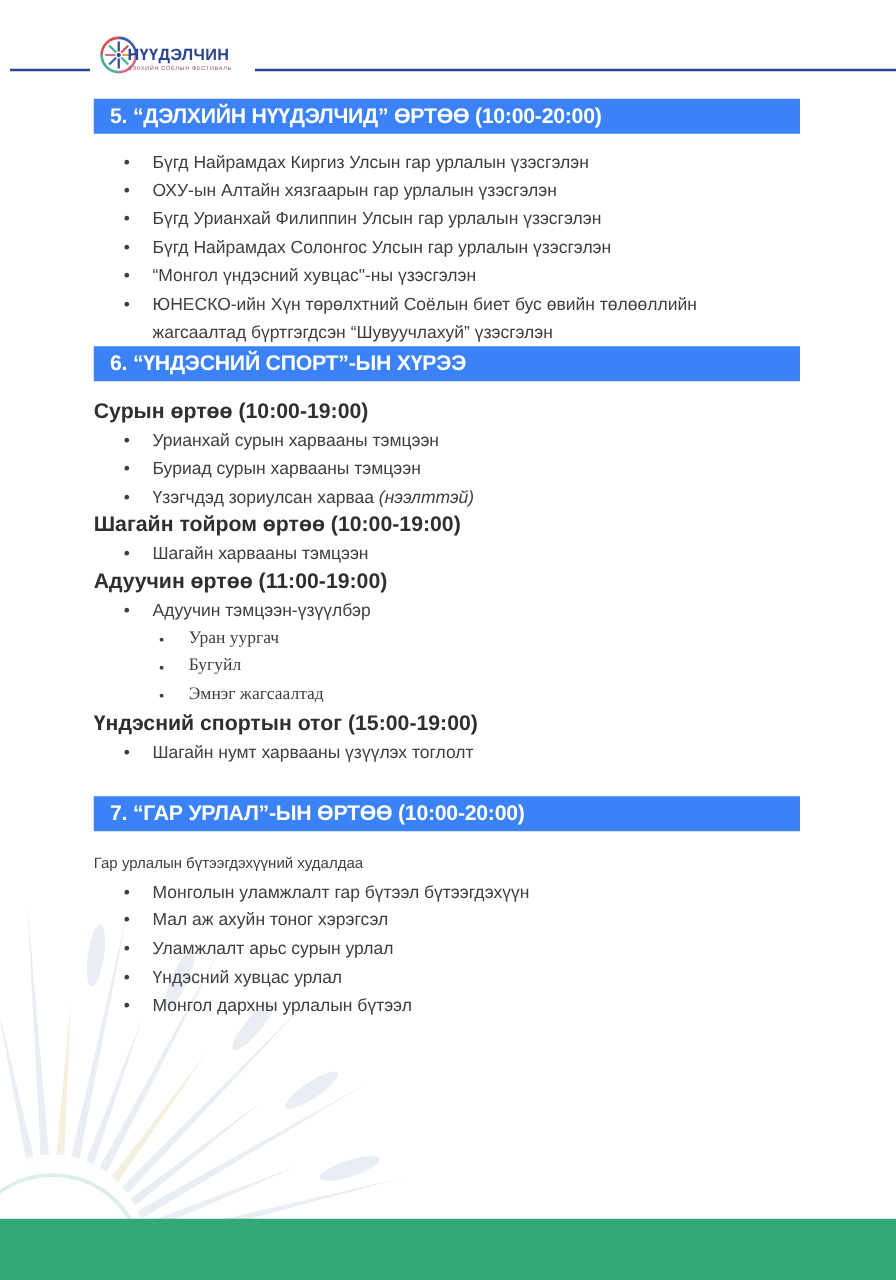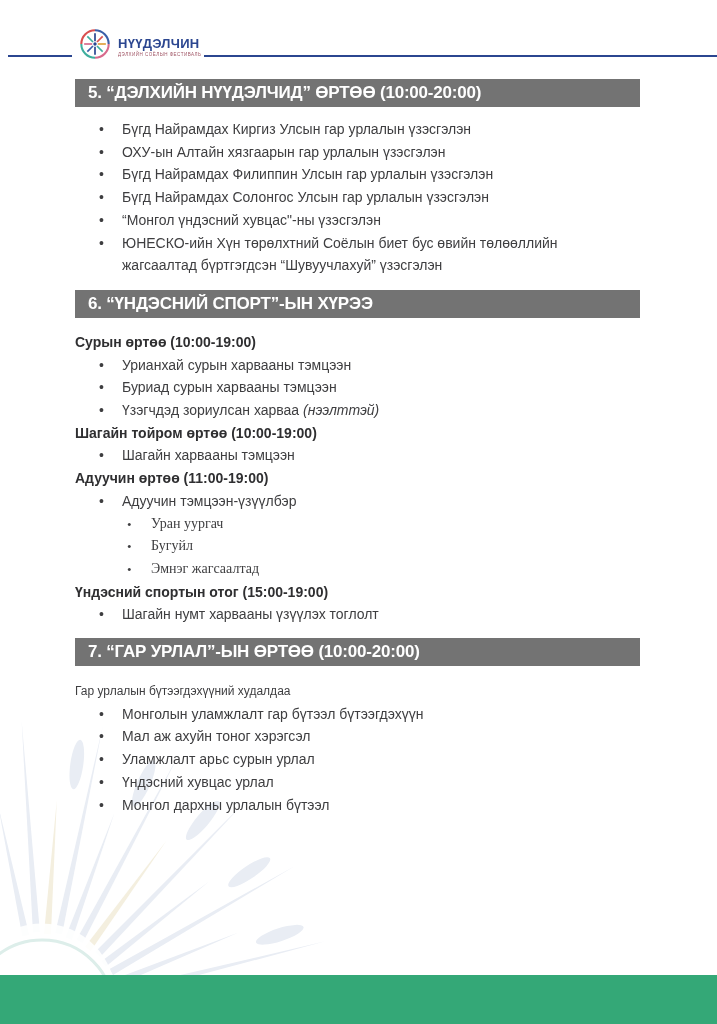--- a/index.html
+++ b/index.html
@@ -8,45 +8,45 @@
     background:#ffffff;
     font-family:"Liberation Sans","DejaVu Sans",sans-serif;
   }
   .watermark { position:absolute; left:0; bottom:0; z-index:0; }
 
   
   .header-line { position:absolute; background:#2b4690; height:2px; z-index:2; }
   .line-left  { left:8px;  top:55px; width:64px; }
   .line-right { left:204px; top:55px; width:513px; }
   .logo { position:absolute; left:78px; top:27px; z-index:2; }
-  .logo-text { position:absolute; left:118px; top:37px; z-index:2; }
+  .logo-text { position:absolute; left:102px; top:37px; z-index:2; }
   .logo-title { font-size:13px; font-weight:bold; color:#2b4690; letter-spacing:0.3px; line-height:14px; }
   .logo-tagline { font-size:4.5px; color:#a05565; letter-spacing:0.5px; margin-top:1px; }
 
   
   .content { position:absolute; left:75px; top:79px; width:565px; z-index:1; }
 
   .banner {
-    background:#737373; color:#ffffff; font-weight:bold; font-size:17px;
+    background:#3b82f6; color:#ffffff; font-weight:bold; font-size:17px;
     height:28px; line-height:28px; padding-left:13px; letter-spacing:-0.2px;
     box-sizing:border-box; white-space:nowrap;
   }
-  .banner-6 { margin-top:13px; }
-  .banner-7 { margin-top:12px; }
+  .banner-6 { }
+  .banner-7 { margin-top:24px; }
 
   .doc-list { list-style:none; margin:0; padding:0; font-size:14px; color:#3e3e40; }
   .doc-list li { position:relative; padding-left:47px; line-height:22.7px; }
   .doc-list li::before { content:"•"; position:absolute; left:24px; color:#3e3e40; }
   .doc-list li.sub { padding-left:76px;font-family:Liberation Serif, serif; }
   .doc-list li.sub::before { left:52px; font-size:13px; top:1px; }
   .list-top { margin-top:11px; }
   .list-5 li { max-width:455px; }
 
   .sec6 { margin-top:13px; }
-  .subhead { font-weight:bold; color:#2f2f31; font-size:14px; line-height:22.7px; margin:0; }
+  .subhead { font-weight:bold; color:#2f2f31; font-size:17px; line-height:22.7px; margin:0; }
   .intro { margin:14px 0 0 0; font-size:12px; color:#3e3e40; line-height:22.7px; }
   .doc-list i { font-style:italic; }
 
   .footer-bar {
     position:absolute; left:0; bottom:0; width:717px; height:49px;
     background:#34a877; z-index:1;
   }
 </style>
 </head>
 <body>
@@ -110,21 +110,21 @@
   <div class="logo-tagline">ДЭЛХИЙН СОЁЛЫН ФЕСТИВАЛЬ</div>
 </div>
 
 <div class="content">
 
   <div class="banner">5. “ДЭЛХИЙН НҮҮДЭЛЧИД” ӨРТӨӨ (10:00-20:00)</div>
 
   <ul class="doc-list list-top list-5">
     <li>Бүгд Найрамдах Киргиз Улсын гар урлалын үзэсгэлэн</li>
     <li>ОХУ-ын Алтайн хязгаарын гар урлалын үзэсгэлэн</li>
-    <li>Бүгд Найрамдах Филиппин Улсын гар урлалын үзэсгэлэн</li>
+    <li>Бүгд Урианхай Филиппин Улсын гар урлалын үзэсгэлэн</li>
     <li>Бүгд Найрамдах Солонгос Улсын гар урлалын үзэсгэлэн</li>
     <li>“Монгол үндэсний хувцас"-ны үзэсгэлэн</li>
     <li>ЮНЕСКО-ийн Хүн төрөлхтний Соёлын биет бус өвийн төлөөллийн жагсаалтад бүртгэгдсэн “Шувуучлахуй” үзэсгэлэн</li>
   </ul>
 
   <div class="banner banner-6">6. “ҮНДЭСНИЙ СПОРТ”-ЫН ХҮРЭЭ</div>
 
   <div class="sec6">
     <p class="subhead">Сурын өртөө (10:00-19:00)</p>
     <ul class="doc-list">

